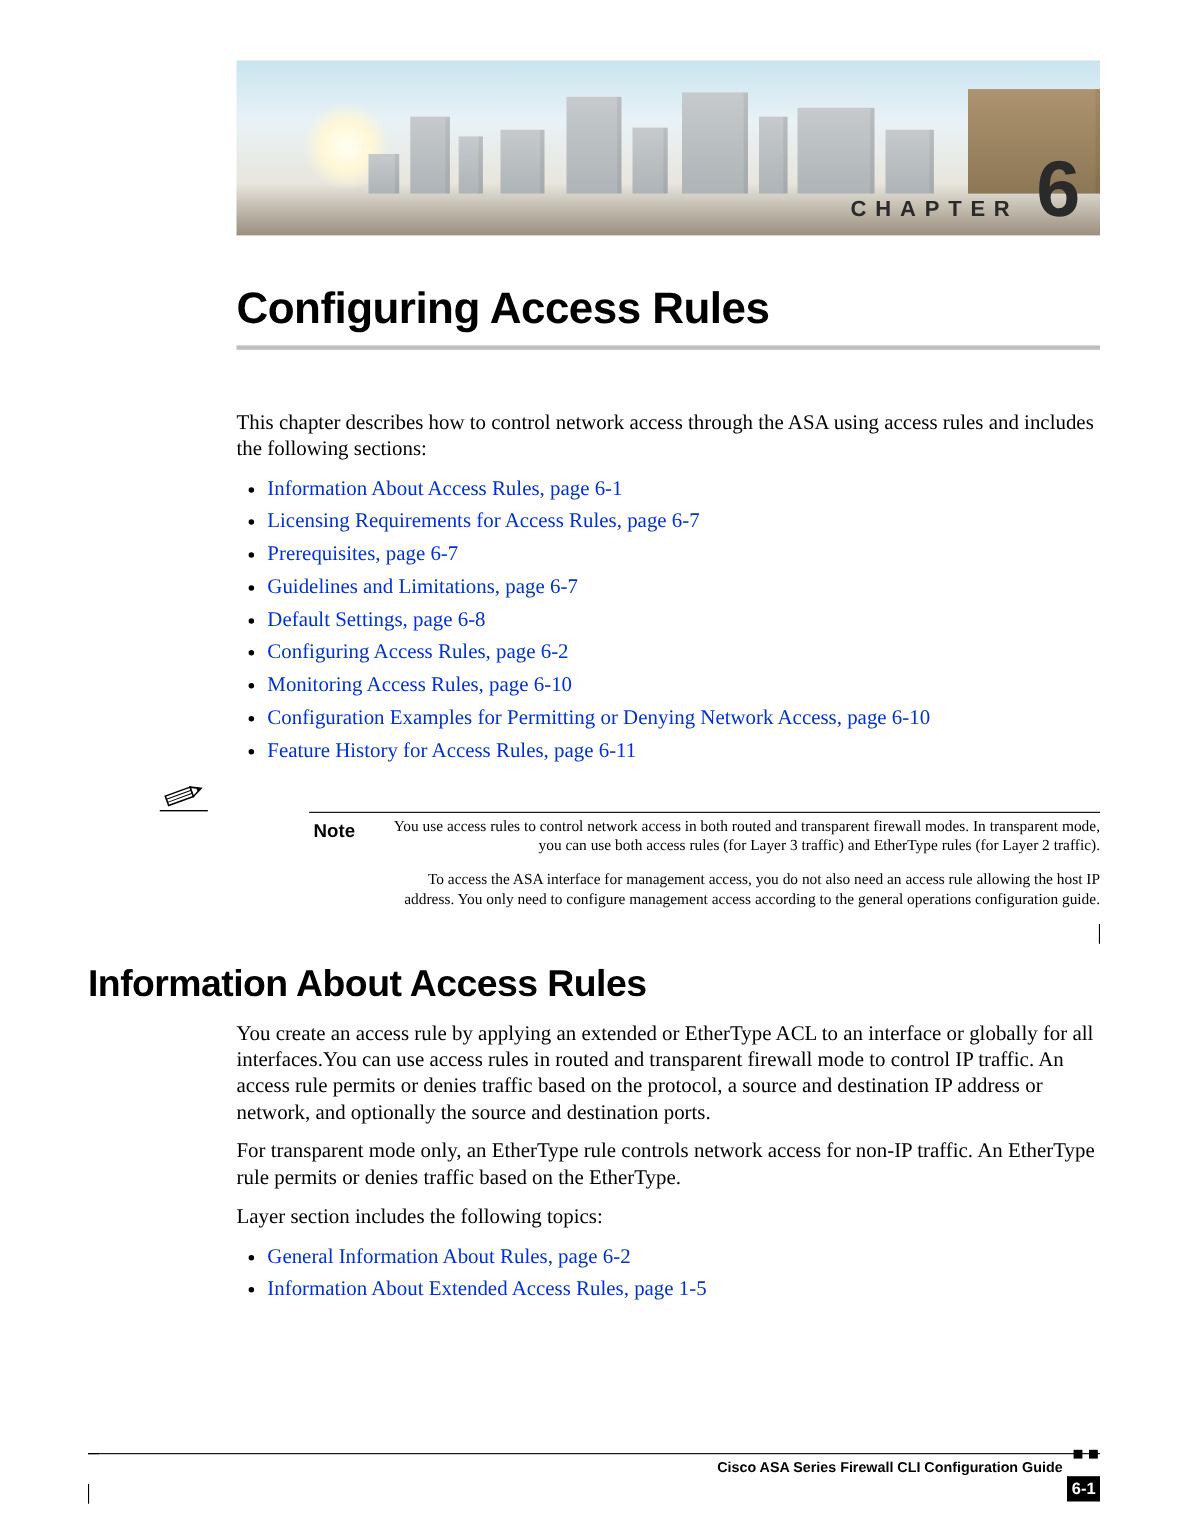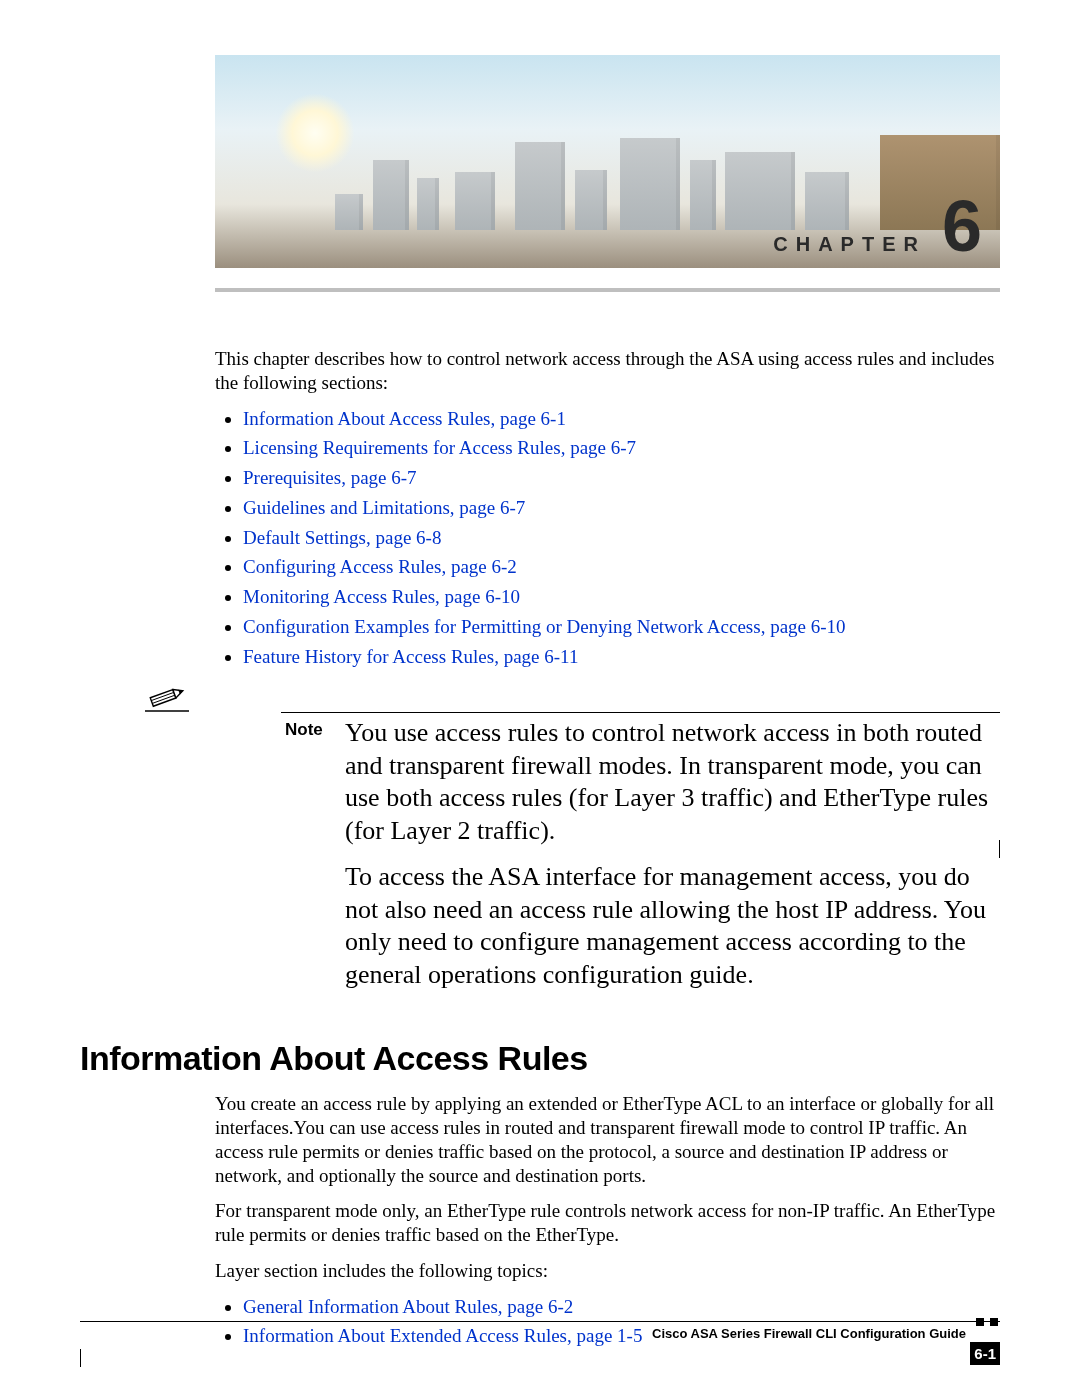--- a/index.html
+++ b/index.html
@@ -14,23 +14,23 @@
     position: relative;
   }
   .page {
     padding: 55px 80px 0 80px;
     position: relative;
     height: 100%;
   }
   
   .banner {
     position: relative;
-    height: 213px;
+    height: 159px;
     margin-left: 135px;
-    margin-bottom: 20px;
+    margin-bottom: 45px;
     background: linear-gradient(to bottom, #c9e4f0 0%, #e9f2f6 35%, #e8e6dd 70%, #9b8f7e 100%);
     overflow: hidden;
   }
   .sun {
     position: absolute;
     left: 60px; top: 38px;
     width: 80px; height: 80px;
     background: radial-gradient(circle, #fffef2 0%, #fff7d6 40%, rgba(255,247,214,0) 70%);
     border-radius: 50%;
   }
@@ -131,22 +131,23 @@
     width: 46px;
     flex-shrink: 0;
     font-family: Arial, Helvetica, sans-serif;
     font-weight: 700;
     font-size: 17px;
     padding-top: 2px;
     margin-left: 4px;
   }
   .note-text-col {
     flex: 1;
-    font-size: 26px;
+    font-size: 14px;
     line-height: 1.25;
+    text-align: right;
   }
   .note-text-col p { margin: 0 0 14px 0; }
   .note-wrapper {
     border-top: 1.3px solid #000;
     padding-top: 4px;
     margin-left: 66px;
   }
   .note-icon svg { display:block; }
   
   .footer {
@@ -207,20 +208,21 @@
         <div class="bld b9"></div>
       <div class="bld b10"></div>
         <div class="bld b11"></div>
     </div>
     <div class="banner-chapter">
       <span class="chapter-word">CHAPTER</span>
       <span class="chapter-num">6</span>
     </div>
   </div>
 
+  <h1 class="h1">Configuring Access Rules</h1>
   <div class="rule-under-h1"></div>
 
   <div class="body-text">
     <p>This chapter describes how to control network access through the ASA using access rules and includes the following sections:</p>
     <ul class="links">
       <li><span class="link">Information About Access Rules, page 6-1</span></li>
       <li><span class="link">Licensing Requirements for Access Rules, page 6-7</span></li>
       <li><span class="link">Prerequisites, page 6-7</span></li>
       <li><span class="link">Guidelines and Limitations, page 6-7</span></li>
       <li><span class="link">Default Settings, page 6-8</span></li>

